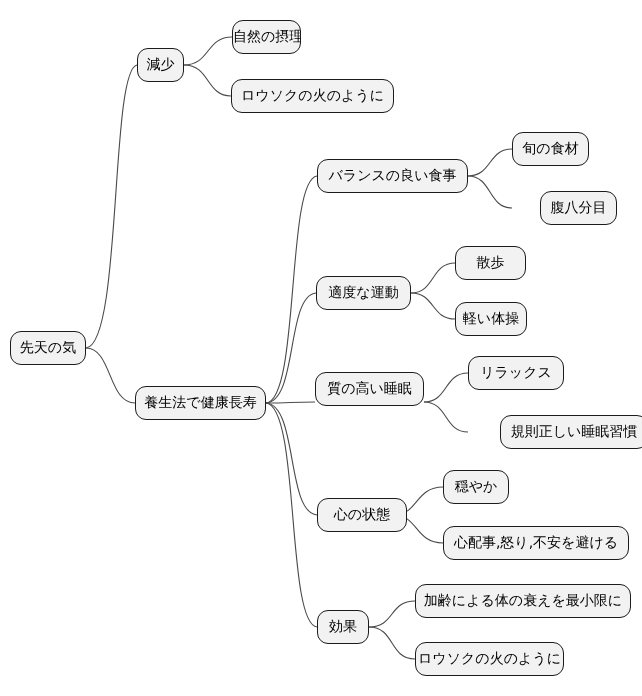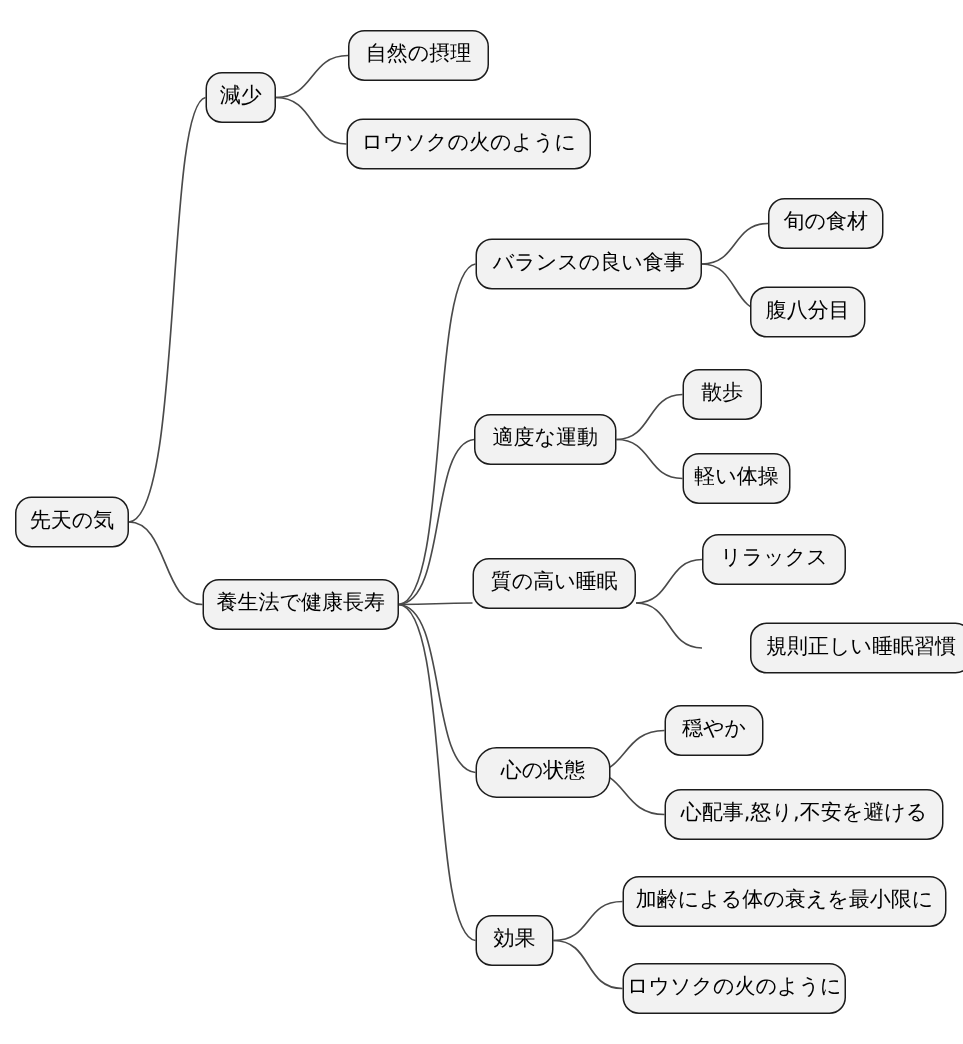--- a/index.html
+++ b/index.html
@@ -63,38 +63,38 @@
     <path d="M 424 402 C 448 402, 444 432, 468 432"></path>
     <path d="M 394 515 C 418 515, 415 487, 443 487"></path>
     <path d="M 394 515 C 418 515, 415 543, 443 543"></path>
     <path d="M 369 627 C 395 627, 389 601, 415 601"></path>
     <path d="M 369 627 C 395 627, 389 659, 415 659"></path>
   </svg>
 
   <div class="node" style="left:10px;  top:331px; width:76px;">先天の気</div>
 
   <div class="node" style="left:137px; top:48px;  width:47px;">減少</div>
-  <div class="node" style="left:232px; top:20px;  width:94px;">自然の摂理</div>
+  <div class="node" style="left:232px; top:20px;  width:69px;">自然の摂理</div>
   <div class="node" style="left:231px; top:79px;  width:163px;">ロウソクの火のように</div>
 
   <div class="node" style="left:135px; top:386px; width:131px;">養生法で健康長寿</div>
 
   <div class="node" style="left:317px; top:159px; width:151px;">バランスの良い食事</div>
   <div class="node" style="left:512px; top:132px; width:77px;">旬の食材</div>
-  <div class="node" style="left:500px; top:191px; width:77px;">腹八分目</div>
+  <div class="node" style="left:540px; top:191px; width:77px;">腹八分目</div>
 
   <div class="node" style="left:316px; top:276px; width:95px;">適度な運動</div>
-  <div class="node" style="left:455px; top:246px; width:53px;">散歩</div>
+  <div class="node" style="left:455px; top:246px; width:71px;">散歩</div>
   <div class="node" style="left:455px; top:302px; width:72px;">軽い体操</div>
 
   <div class="node" style="left:315px; top:372px; width:109px;">質の高い睡眠</div>
   <div class="node" style="left:468px; top:356px; width:96px;">リラックス</div>
   <div class="node" style="left:468px; top:415px; width:148px;margin-left:32px;">規則正しい睡眠習慣</div>
 
-  <div class="node" style="left:317px; top:498px; width:90px;border-radius:14px;">心の状態</div>
+  <div class="node" style="left:317px; top:498px; width:90px;">心の状態</div>
   <div class="node" style="left:443px; top:470px; width:66px;">穏やか</div>
   <div class="node" style="left:443px; top:526px; width:186px;">心配事,怒り,不安を避ける</div>
 
   <div class="node" style="left:317px; top:610px; width:52px;">効果</div>
   <div class="node" style="left:415px; top:584px; width:216px;">加齢による体の衰えを最小限に</div>
   <div class="node" style="left:415px; top:642px; width:149px;">ロウソクの火のように</div>
 
 </div>
 
 </body></html>

